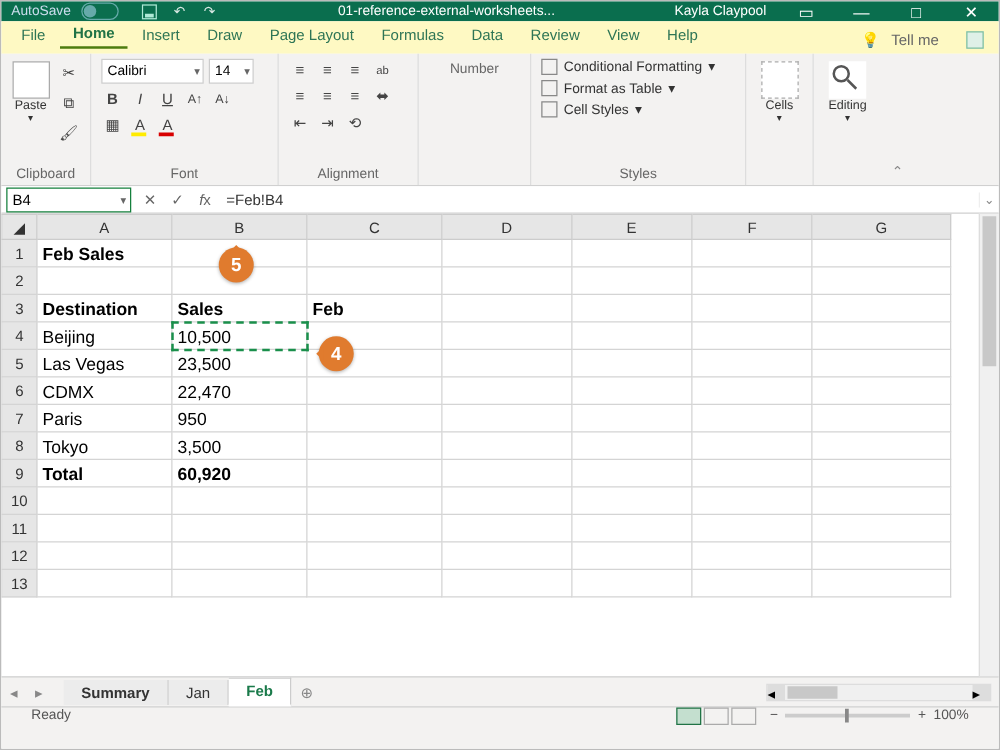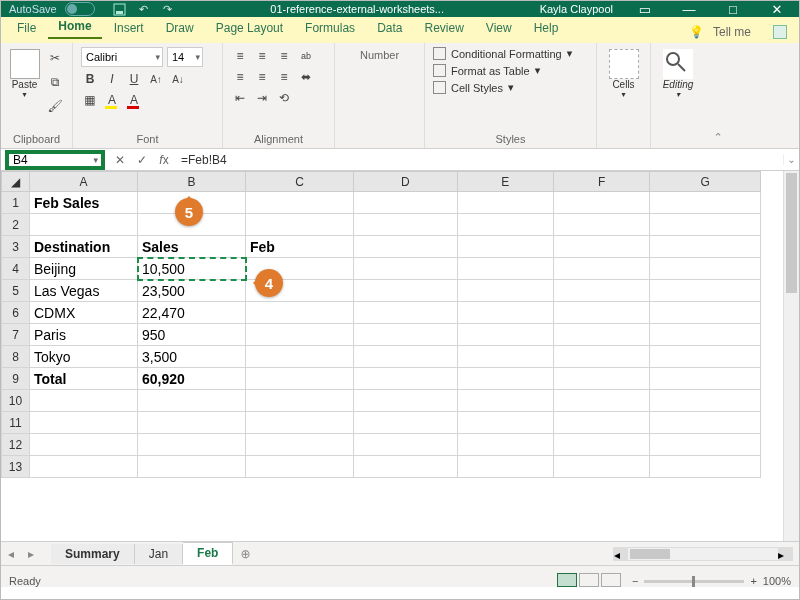--- a/index.html
+++ b/index.html
@@ -27,21 +27,21 @@
   .bigbtn .icn { width:30px;height:30px;margin:2px auto 0;border:1px solid #aaa; background:#fff; position:relative;}
   .col { display:flex; flex-direction:column; gap:3px;}
   .row { display:flex; gap:4px; align-items:center;}
   .sel { height:20px; border:1px solid #ccc; background:#fff; font-size:11px; padding:0 14px 0 4px; display:flex; align-items:center; position:relative;}
   .sel::after { content:"▾"; position:absolute; right:2px; font-size:9px; color:#666;}
   .ib { width:18px;height:18px;display:flex;align-items:center;justify-content:center;color:#444;font-size:12px;}
   .stylesCol { display:flex; flex-direction:column; gap:4px; font-size:11px; color:#333;}
   .stylesCol .it { display:flex; gap:5px; align-items:center;}
   .stylesCol .sq { width:13px;height:13px;border:1px solid #888;}
   .namebox-row { height:22px; border-bottom:1px solid #d0d0d0; display:flex; align-items:center; font-size:12px; background:#fff;}
-  .namebox { width:100px; border:4px solid #15803d; height:20px; margin:16px 4px; padding:0 4px; display:flex; align-items:center; position:relative;}
+  .namebox { width:100px; border:1px solid #15803d; height:20px; margin:16px 4px; padding:0 4px; display:flex; align-items:center; position:relative;}
   .namebox::after{content:"▾"; position:absolute; right:3px; font-size:9px; color:#666;}
   .fxbtn { width:22px; text-align:center; color:#666;}
   .fxbar { flex:1; padding:0 6px; color:#333;}
   .fx-end { width:16px; text-align:center; color:#888; font-size:10px; border-left:1px solid #eee;}
   .gridwrap { position:relative; height: 370px; display:flex; }
   .grid { flex:1; overflow:hidden; }
   table.sheet { border-collapse:collapse; width: 760px; font-size:14px;}
   table.sheet th { background:#e6e6e6; border:1px solid #ccc; font-weight:400; font-size:12px; color:#333; height:20px;}
   table.sheet td { border:1px solid #d4d4d4; height:22px; padding:0 4px; font-size:14px; color:#000; }
   table.sheet td.rn { background:#e6e6e6; text-align:center; font-size:12px; color:#333; width:28px;}
@@ -53,21 +53,21 @@
   .sheettabs { height:24px; background:#f3f2f1; border-top:1px solid #d0d0d0; display:flex; align-items:center; font-size:12px;}
   .sheettabs .nav { width:20px; text-align:center; color:#888;}
   .sheettabs .stab { padding:3px 14px; border-right:1px solid #ccc; background:#ececec; color:#333;}
   .sheettabs .stab.active { background:#fff; border-bottom:2px solid #fff; font-weight:700; color:#1a7a4a; border-top:1px solid #ccc;}
   .sheettabs .plus { width:24px; text-align:center; color:#888;}
   .sheettabs .hgap { flex:1;}
   .hscroll { width:180px; height:14px; background:#f0f0f0; border:1px solid #ddd; margin-right:6px; position:relative;}
   .hscroll .btn { position:absolute; top:0; width:14px; height:12px; background:#ddd;}
   .hscroll .btn.l{left:0;} .hscroll .btn.r{right:0;}
   .hscroll .th { position:absolute; left:16px; top:1px; width:40px; height:10px; background:#c8c8c8;}
-  .status { height:22px; background:#f3f2f1; border-top:1px solid #d0d0d0; display:flex; align-items:flex-end; font-size:11px; padding:0 8px; color:#555;}
+  .status { height:34px; background:#f3f2f1; border-top:1px solid #d0d0d0; display:flex; align-items:flex-start; font-size:11px; padding:0 24px; color:#555;}
   .status .gap{flex:1;}
   .status .view { width:20px;height:14px;border:1px solid #aaa;margin:0 1px;}
   .status .view.active{background:#c4dfcf;border-color:#217346;}
   .zoom { display:flex; align-items:center; gap:6px; margin-left:10px;}
   .zslider{ width:100px;height:3px;background:#ccc;position:relative;}
   .zslider .h{position:absolute;left:48px;top:-4px;width:3px;height:11px;background:#888;}
   .callout { position:absolute; width:28px;height:28px;border-radius:50%; background:#e07b2e; color:#fff; font-weight:700; font-size:15px; display:flex; align-items:center; justify-content:center; box-shadow:0 1px 3px rgba(0,0,0,.3);}
   .callout.tail-left::before{content:"";position:absolute;left:-8px;top:8px;border:6px solid transparent;border-right-color:#e07b2e;}
   .callout.tail-up::before{content:"";position:absolute;top:-8px;left:8px;border:6px solid transparent;border-bottom-color:#e07b2e;}
   .shbx{width:14px;height:14px;border:1px solid #888;background:#fff;}
@@ -209,21 +209,21 @@
   <div class="group" style="width:54px;">
     <div class="body">
         <div class="bigbtn">
       <div class="icn" style="border-style:dashed;"></div>
       <div>Cells</div>
           <div style="font-size:8px;">▾</div>
     </div>
       </div>
     <div class="lbl">&nbsp;</div>
   </div>
-  <div class="group" style="width:58px;border-right:none;font-style:italic;">
+  <div class="group" style="width:58px;border-right:none;">
     <div class="body">
         <div class="bigbtn">
       <div class="icn" style="border:none;">
             <svg width="26" height="26">
               <circle cx="10" cy="10" r="6" fill="none" stroke="#555" stroke-width="2"></circle>
               <line x1="15" y1="15" x2="22" y2="22" stroke="#555" stroke-width="2"></line>
             </svg>
           </div>
       <div>Editing</div>
           <div style="font-size:8px;">▾</div>

